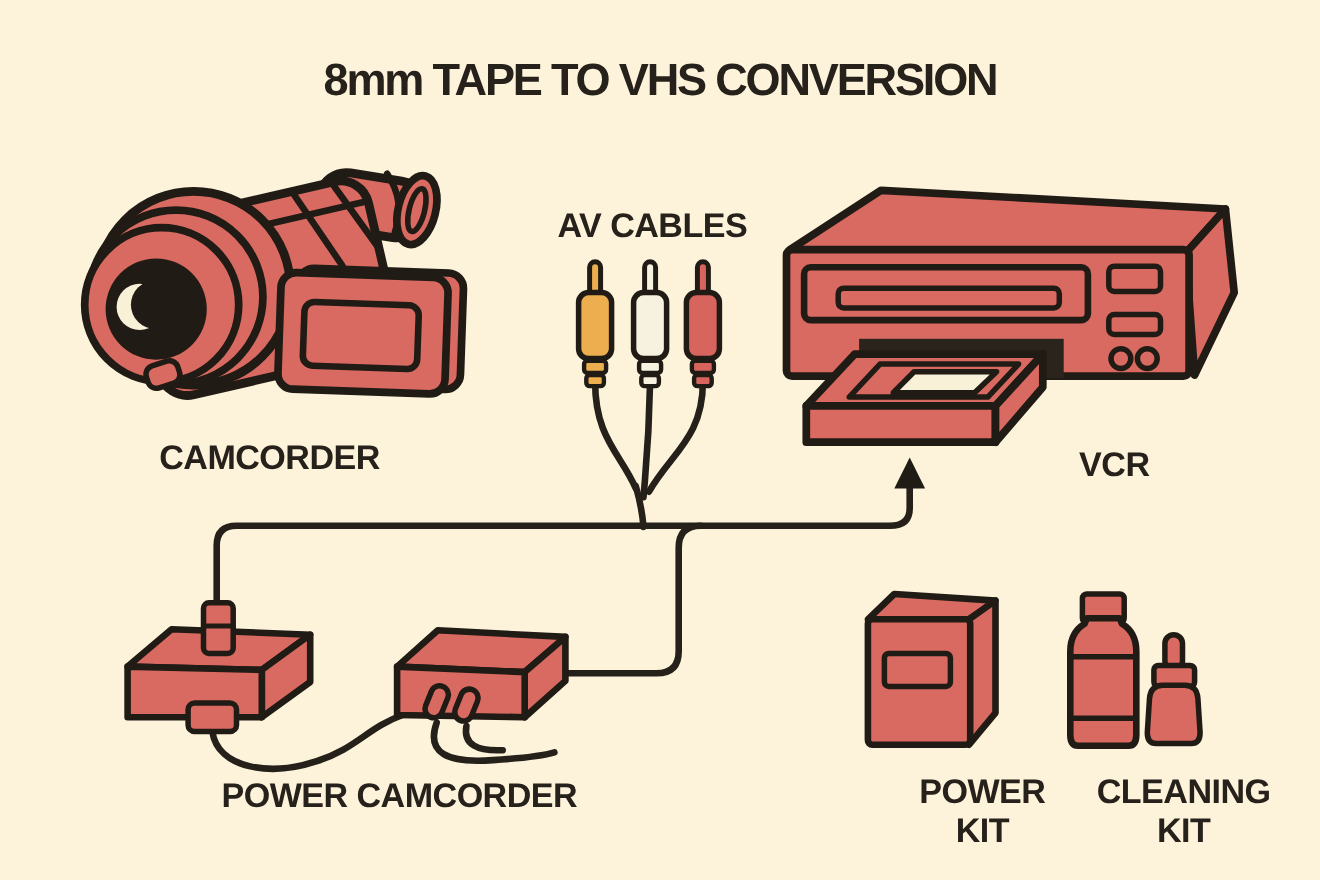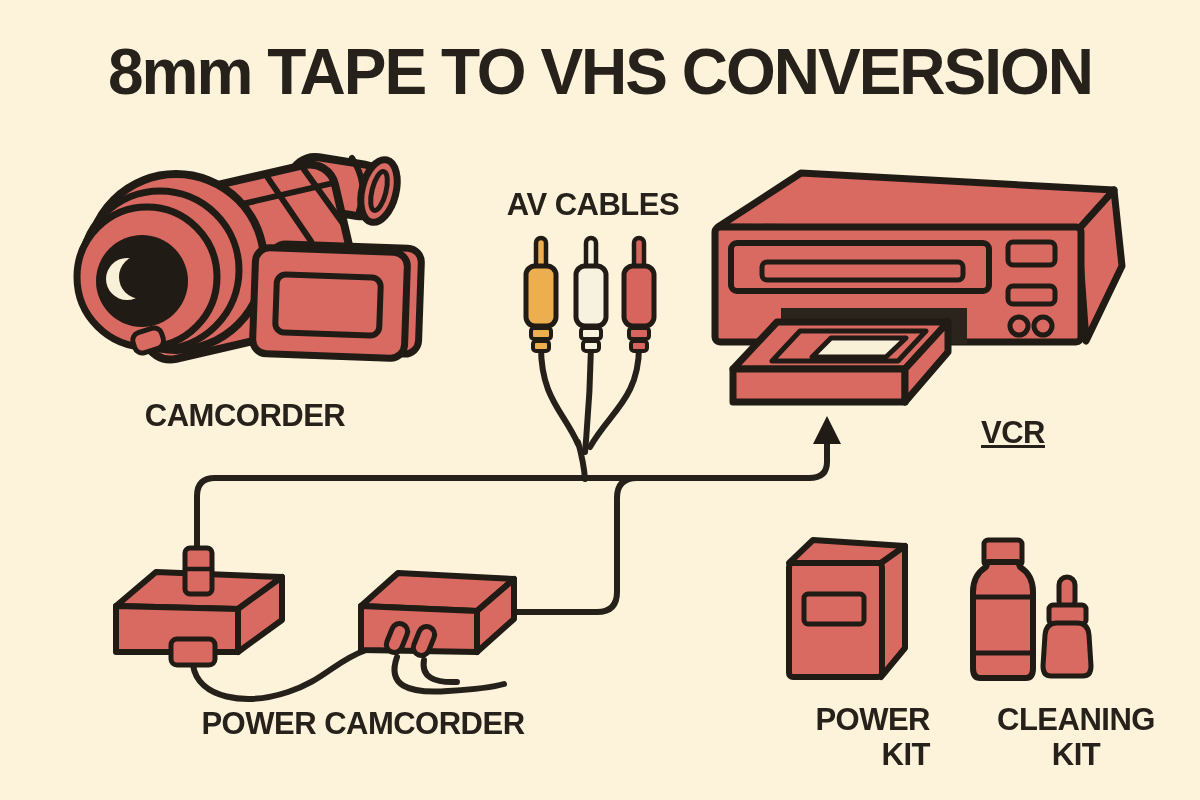--- a/index.html
+++ b/index.html
@@ -14,30 +14,30 @@
   .lbl{
     position:absolute;
     font-weight:700;
     color:var(--text,#27211b);
     text-align:center;
     letter-spacing:-0.5px;
     white-space:pre-line;
   }
   .title{
     left:0;right:0;top:40px;
-    font-size:64px;
+    font-size:41px;
     letter-spacing:-2px;
     line-height:64px;
   }
   .item{font-size:31px;line-height:35px;}
   .lbl-camcorder{left:95px;top:398px;width:300px;}
   .lbl-av{left:443px;top:187px;width:300px;}
-  .lbl-vcr{left:863px;top:415px;width:300px;text-decoration:underline;}
+  .lbl-vcr{left:863px;top:405px;width:300px;}
   .lbl-ps{left:163px;top:706px;width:400px;}
-  .lbl-pk{left:770px;top:702px;width:160px;text-align:right;}
+  .lbl-pk{left:813px;top:702px;width:160px;}
   .lbl-ck{left:958px;top:702px;width:160px;margin-left:38px;}
 
   .red{fill:var(--device-red,#d96a61);stroke:var(--outline,#211b15);stroke-linejoin:round;}
   .yellow{fill:var(--rca-yellow,#ecae4e);stroke:var(--outline,#211b15);stroke-linejoin:round;}
   .white{fill:var(--rca-white,#f7f1df);stroke:var(--outline,#211b15);stroke-linejoin:round;}
   .rred{fill:var(--rca-red,#d8655d);stroke:var(--outline,#211b15);stroke-linejoin:round;}
   .cream{fill:var(--screen-cream,#f9f0d8);stroke:var(--outline,#211b15);stroke-linejoin:round;}
   .line{fill:none;stroke:var(--outline,#211b15);stroke-linecap:round;stroke-linejoin:round;}
   .dark{fill:var(--outline,#211b15);stroke:none;}
   .slot{fill:var(--slot-dark,#2b241c);stroke:none;}

